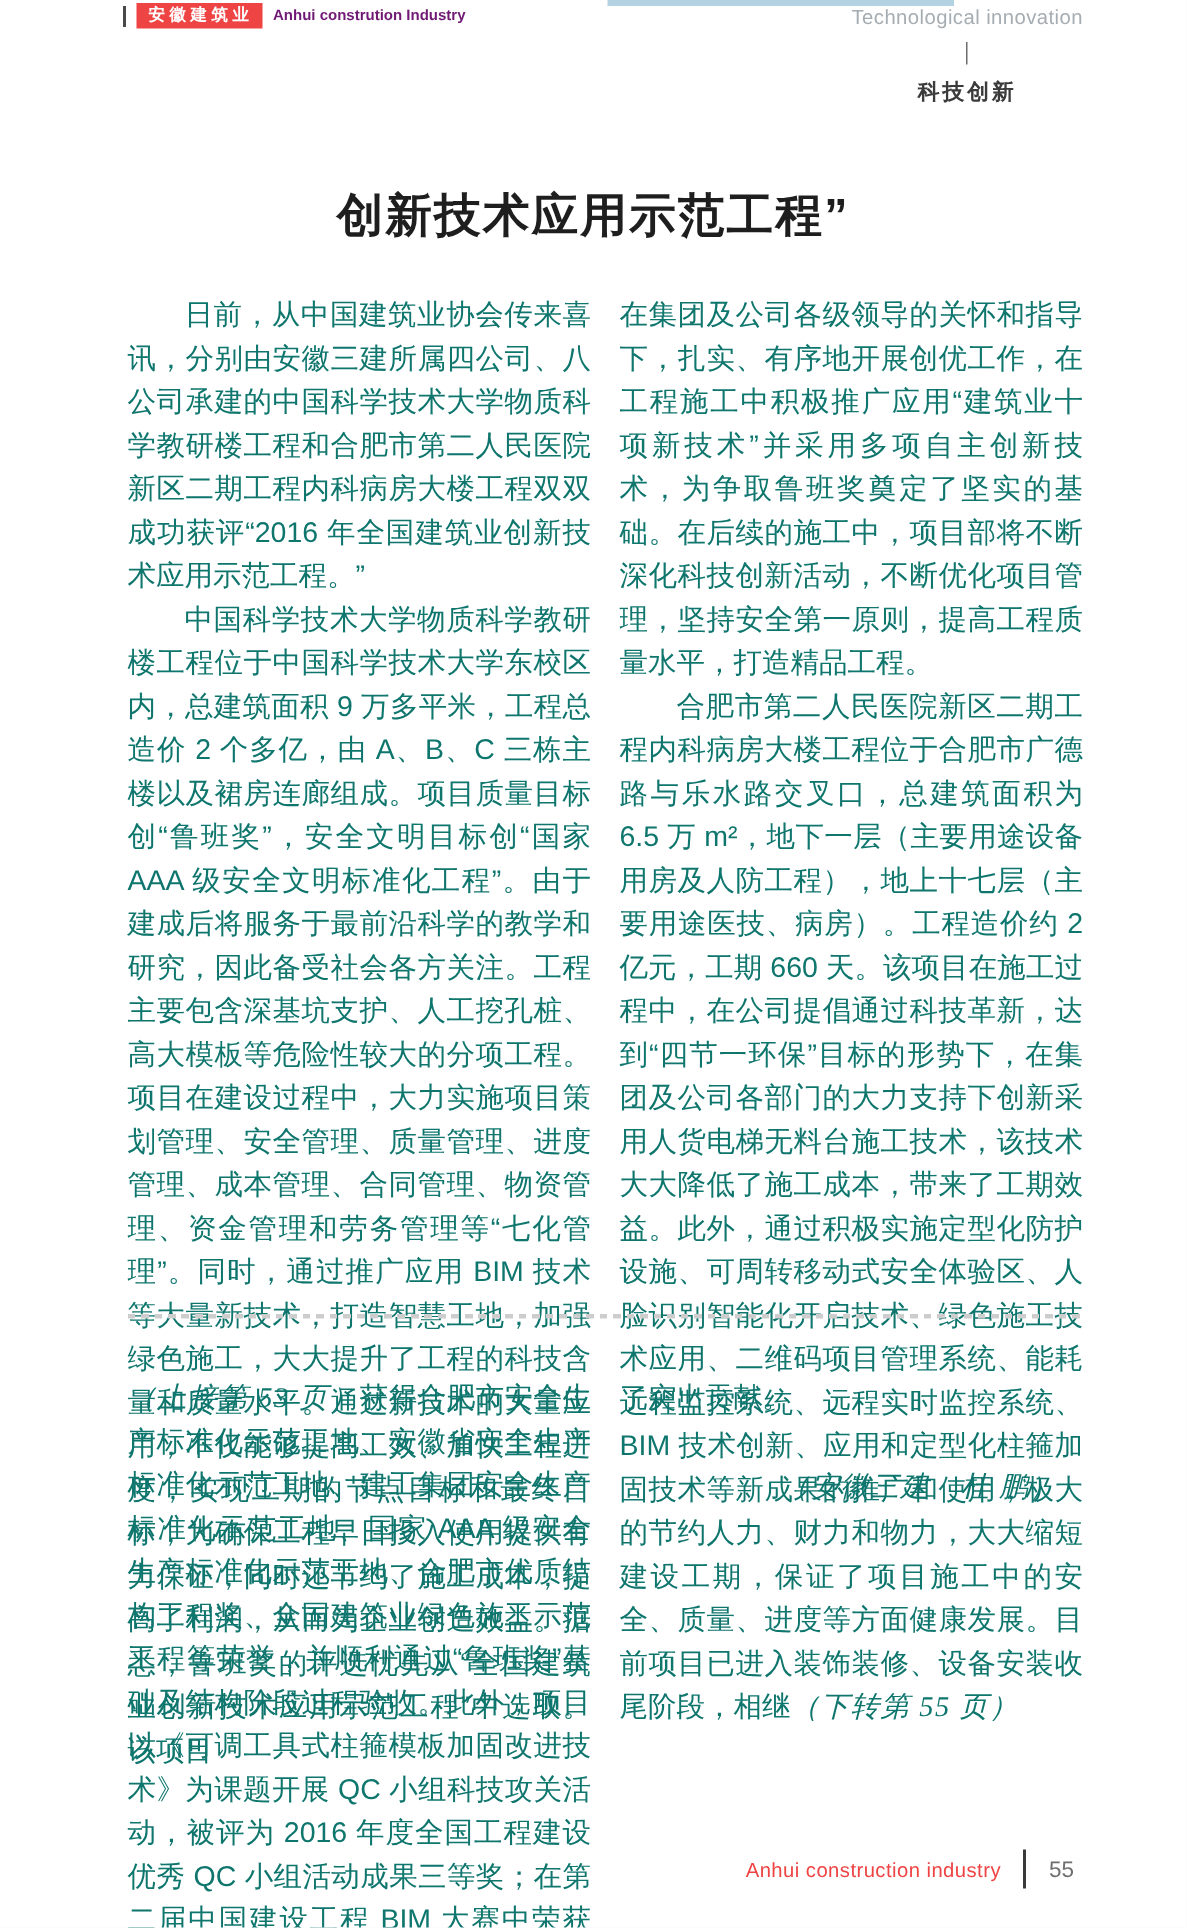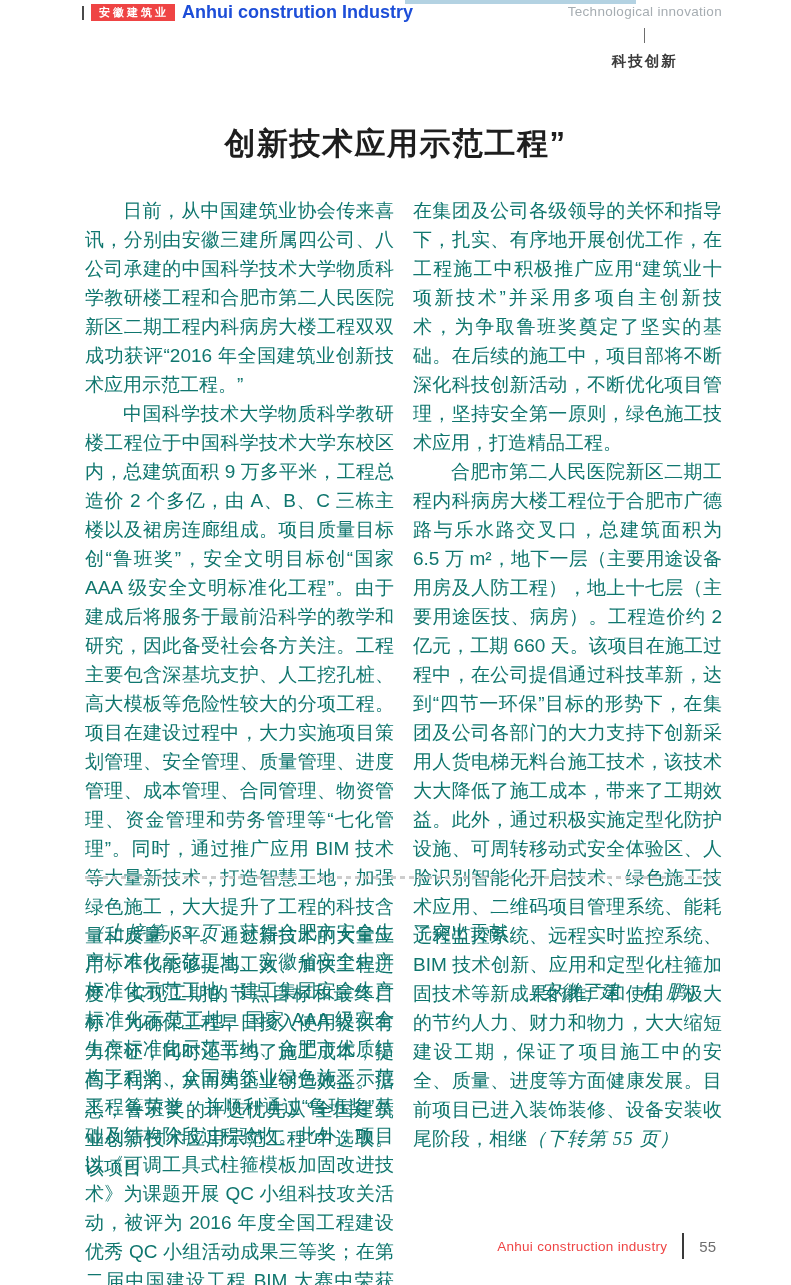--- a/index.html
+++ b/index.html
@@ -11,21 +11,21 @@
   .page{position:absolute;inset:0;background:#ffffff;}
 
   
   .accent-bar{position:absolute;left:405px;top:0;width:231px;height:4px;background:#b3d2e2;}
   .masthead-left{position:absolute;left:82px;top:2px;display:flex;align-items:center;gap:7px;}
   .mast-rule{width:2px;height:14px;background:#4a4a4a;}
   .mast-badge{
     background:#ef4444;color:#ffffff;font-size:11px;font-weight:bold;
     letter-spacing:3px;padding:2px 6px 2px 8px;line-height:13px;white-space:nowrap;
   }
-  .mast-title{font-size:18px;font-weight:bold;color:#1d4ed8;white-space:nowrap;}
+  .mast-title{font-size:10px;font-weight:bold;color:#701a75;white-space:nowrap;}
   .masthead-right{position:absolute;right:69px;top:4px;display:flex;align-items:center;gap:9px;flex-direction:column;}
   .sec-en{font-size:13.5px;color:#a6adb2;letter-spacing:.3px;}
   .sec-sep{width:1px;height:15px;background:#6d6d6d;}
   .sec-cn{font-size:14.5px;color:#3b3b3b;font-weight:bold;letter-spacing:2px;}
 
   
   .article-title{
     position:absolute;top:60px;left:77px;width:637px;margin:0;
     text-align:center;font-size:31px;font-weight:bold;color:#1e1e1e;
     line-height:56px;letter-spacing:1.5px;
@@ -80,21 +80,21 @@
     <br>
     <span>创新技术应用示范工程”</span>
   </h1>
 
   <div class="section sec1">
     <div class="col">
         <p class="para indent">日前，从中国建筑业协会传来喜讯，分别由安徽三建所属四公司、八公司承建的中国科学技术大学物质科学教研楼工程和合肥市第二人民医院新区二期工程内科病房大楼工程双双成功获评“2016 年全国建筑业创新技术应用示范工程。”</p>
         <p class="para indent">中国科学技术大学物质科学教研楼工程位于中国科学技术大学东校区内，总建筑面积 9 万多平米，工程总造价 2 个多亿，由 A、B、C 三栋主楼以及裙房连廊组成。项目质量目标创“鲁班奖”，安全文明目标创“国家 AAA 级安全文明标准化工程”。由于建成后将服务于最前沿科学的教学和研究，因此备受社会各方关注。工程主要包含深基坑支护、人工挖孔桩、高大模板等危险性较大的分项工程。项目在建设过程中，大力实施项目策划管理、安全管理、质量管理、进度管理、成本管理、合同管理、物资管理、资金管理和劳务管理等“七化管理”。同时，通过推广应用 BIM 技术等大量新技术，打造智慧工地，加强绿色施工，大大提升了工程的科技含量和质量水平。通过新技术的大量应用，不仅能够提高工效、加快工程进度，实现工期的节点目标和最终目标，为确保工程早日投入使用提供有力保证，同时还节约了施工成本，提高了利润，从而为企业创造效益。据悉，鲁班奖的评选优先从“全国建筑业创新技术应用示范工程”中选取。该项目</p>
       </div>
     <div class="col">
-        <p class="para">在集团及公司各级领导的关怀和指导下，扎实、有序地开展创优工作，在工程施工中积极推广应用“建筑业十项新技术”并采用多项自主创新技术，为争取鲁班奖奠定了坚实的基础。在后续的施工中，项目部将不断深化科技创新活动，不断优化项目管理，坚持安全第一原则，绿色施工技术应用，打造精品工程。</p>
+        <p class="para">在集团及公司各级领导的关怀和指导下，扎实、有序地开展创优工作，在工程施工中积极推广应用“建筑业十项新技术”并采用多项自主创新技术，为争取鲁班奖奠定了坚实的基础。在后续的施工中，项目部将不断深化科技创新活动，不断优化项目管理，坚持安全第一原则，提高工程质量水平，打造精品工程。</p>
         <p class="para indent">合肥市第二人民医院新区二期工程内科病房大楼工程位于合肥市广德路与乐水路交叉口，总建筑面积为 6.5 万 m²，地下一层（主要用途设备用房及人防工程），地上十七层（主要用途医技、病房）。工程造价约 2 亿元，工期 660 天。该项目在施工过程中，在公司提倡通过科技革新，达到“四节一环保”目标的形势下，在集团及公司各部门的大力支持下创新采用人货电梯无料台施工技术，该技术大大降低了施工成本，带来了工期效益。此外，通过积极实施定型化防护设施、可周转移动式安全体验区、人脸识别智能化开启技术、绿色施工技术应用、二维码项目管理系统、能耗远程监控系统、远程实时监控系统、BIM 技术创新、应用和定型化柱箍加固技术等新成果的推广和使用，极大的节约人力、财力和物力，大大缩短建设工期，保证了项目施工中的安全、质量、进度等方面健康发展。目前项目已进入装饰装修、设备安装收尾阶段，相继<span class="kai">（下转第 55 页）</span></p>
       </div>
   </div>
 
   <div class="divider"></div>
 
   <div class="section sec2">
     <div class="col">
         <p class="para"><span class="kai">（上接第 53 页）</span>获得合肥市安全生产标准化示范工地、安徽省安全生产标准化示范工地、建工集团安全生产标准化示范工地、国家 AAA 级安全生产标准化示范工地、合肥市优质结构工程奖、全国建筑业绿色施工示范工程等荣誉，并顺利通过“鲁班奖”基础及结构阶段过程验收。此外，项目以《可调工具式柱箍模板加固改进技术》为课题开展 QC 小组科技攻关活动，被评为 2016 年度全国工程建设优秀 QC 小组活动成果三等奖；在第二届中国建设工程 BIM 大赛中荣获三等奖，为推动公司建筑施工技术创新与发展作出</p>
       </div>

